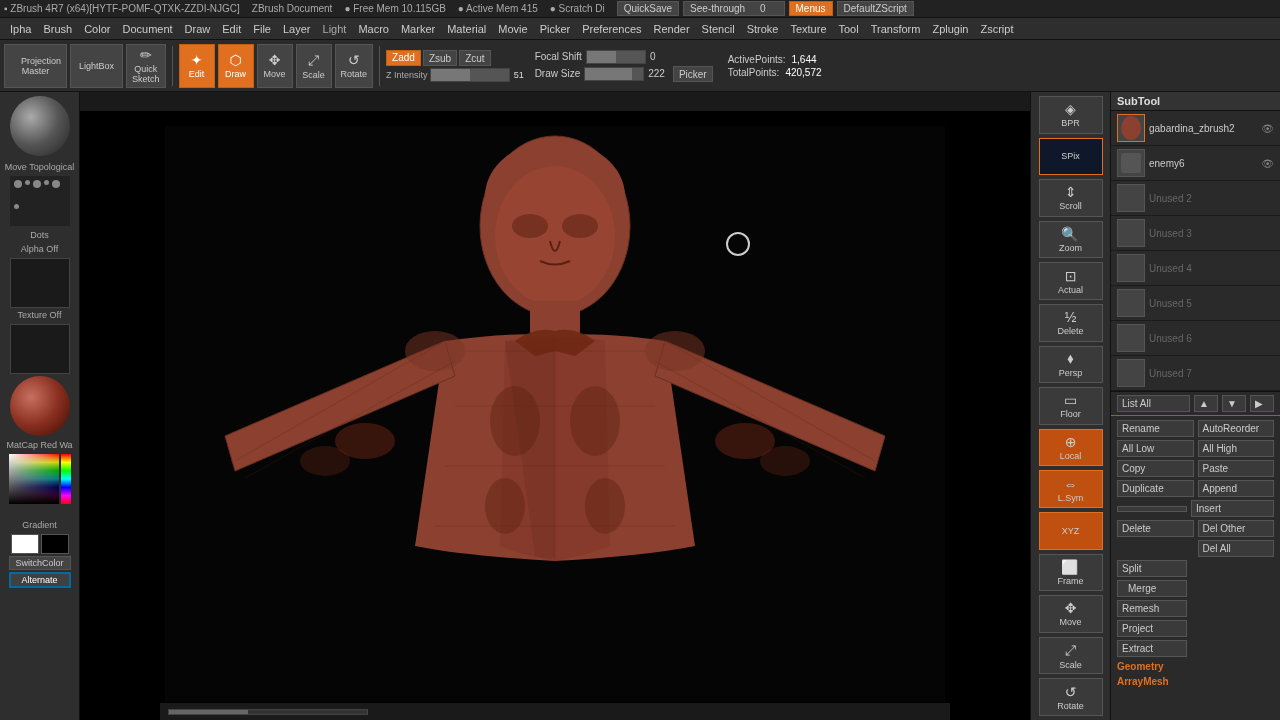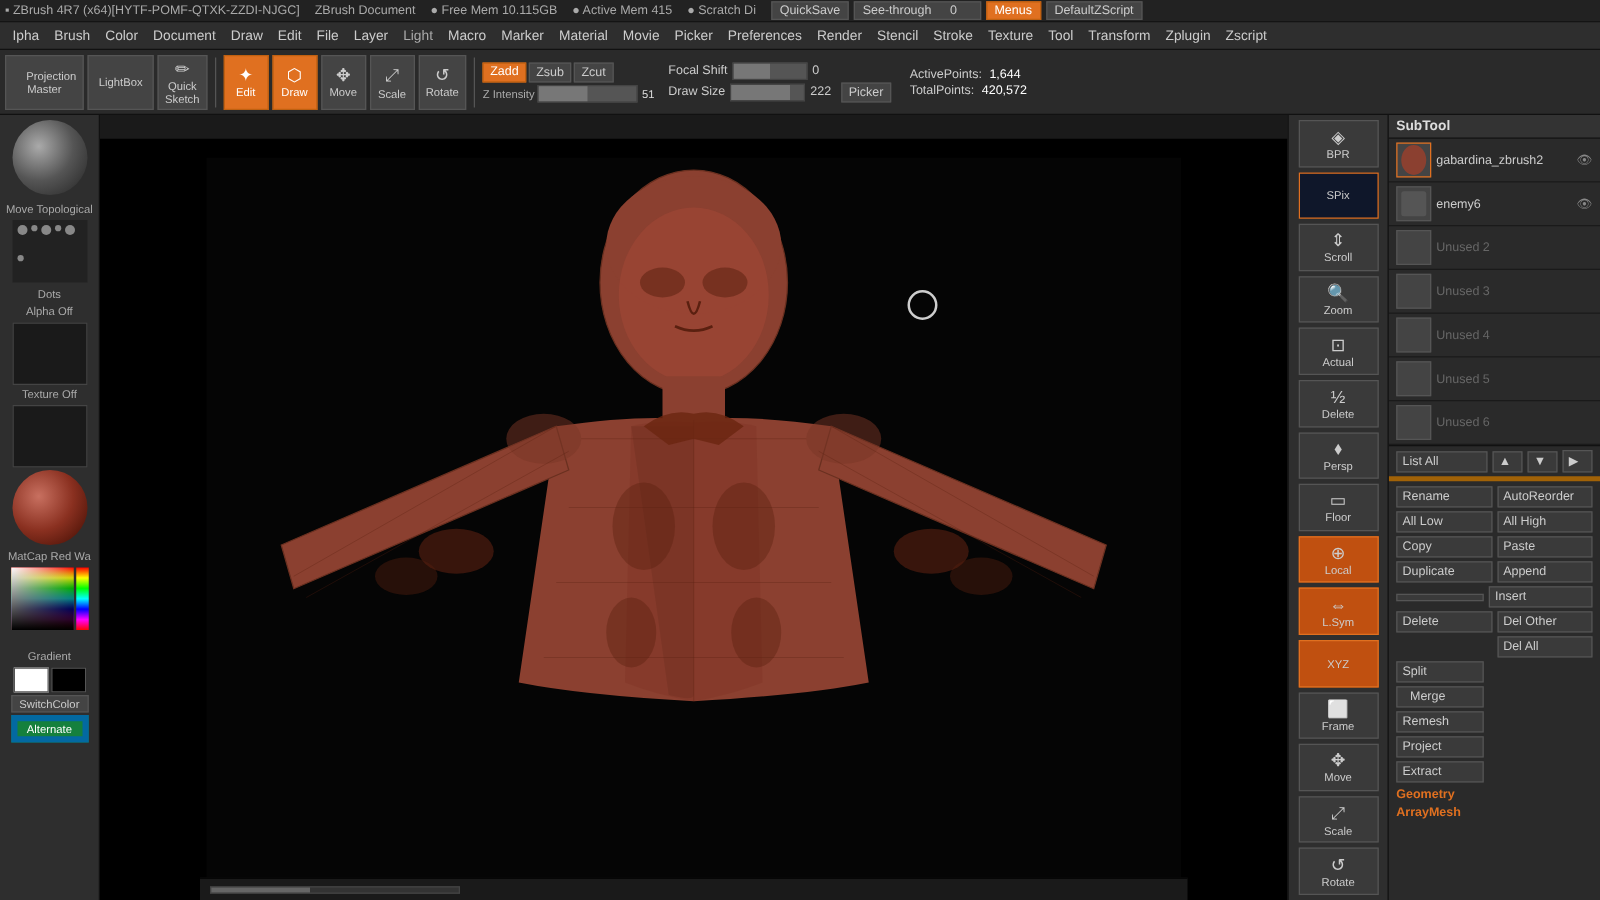--- a/index.html
+++ b/index.html
@@ -283,22 +283,22 @@
       border: 1px solid #555;
       color: #ccc;
       padding: 1px 4px;
       font-size: 9px;
       cursor: pointer;
       width: 62px;
       text-align: center;
       margin-bottom: 2px;
     }
     .alternate-btn {
-      background: #15803d;
-      border: 5px solid #0369a1;
+      background: #404040;
+      border: 2px solid #0369a1;
       color: #fff;
       padding: 1px 4px;
       font-size: 9px;
       cursor: pointer;
       width: 62px;
       text-align: center;
     }
 
     
     #canvas-area {
@@ -418,21 +418,21 @@
       font-size: 10px;
       color: #ccc;
       flex: 1;
     }
     .subtool-name.dimmed { color: #666; }
     .eye-icon { color: #888; font-size: 10px; }
 
     
     #subtool-actions {
       padding: 4px 6px;
-      border-top: 4px solid #a16207;
+      border-top: 1px solid #a16207;
       flex: 1;
       overflow-y: auto;
     }
     .action-row {
       display: flex;
       align-items: center;
       gap: 4px;
       margin-bottom: 3px;
     }
     .action-btn {
@@ -860,20 +860,24 @@
       <span class="subtool-name dimmed">Unused 4</span>
     </div>
     <div class="subtool-row">
       <div class="subtool-thumb"></div>
       <span class="subtool-name dimmed">Unused 5</span>
     </div>
     <div class="subtool-row">
       <div class="subtool-thumb"></div>
       <span class="subtool-name dimmed">Unused 6</span>
     </div>
+    <div class="subtool-row">
+      <div class="subtool-thumb"></div>
+      <span class="subtool-name dimmed">Unused 7</span>
+    </div>
 
     <div style="display:flex;align-items:center;padding:3px 6px;border-top:1px solid #111;gap:4px;">
       <button class="action-btn">List All</button>
       <button class="action-btn" style="max-width:24px;">▲</button>
       <button class="action-btn" style="max-width:24px;">▼</button>
       <button class="action-btn" style="max-width:24px;">▶</button>
     </div>
 
     <div id="subtool-actions">
       <div class="action-row">

